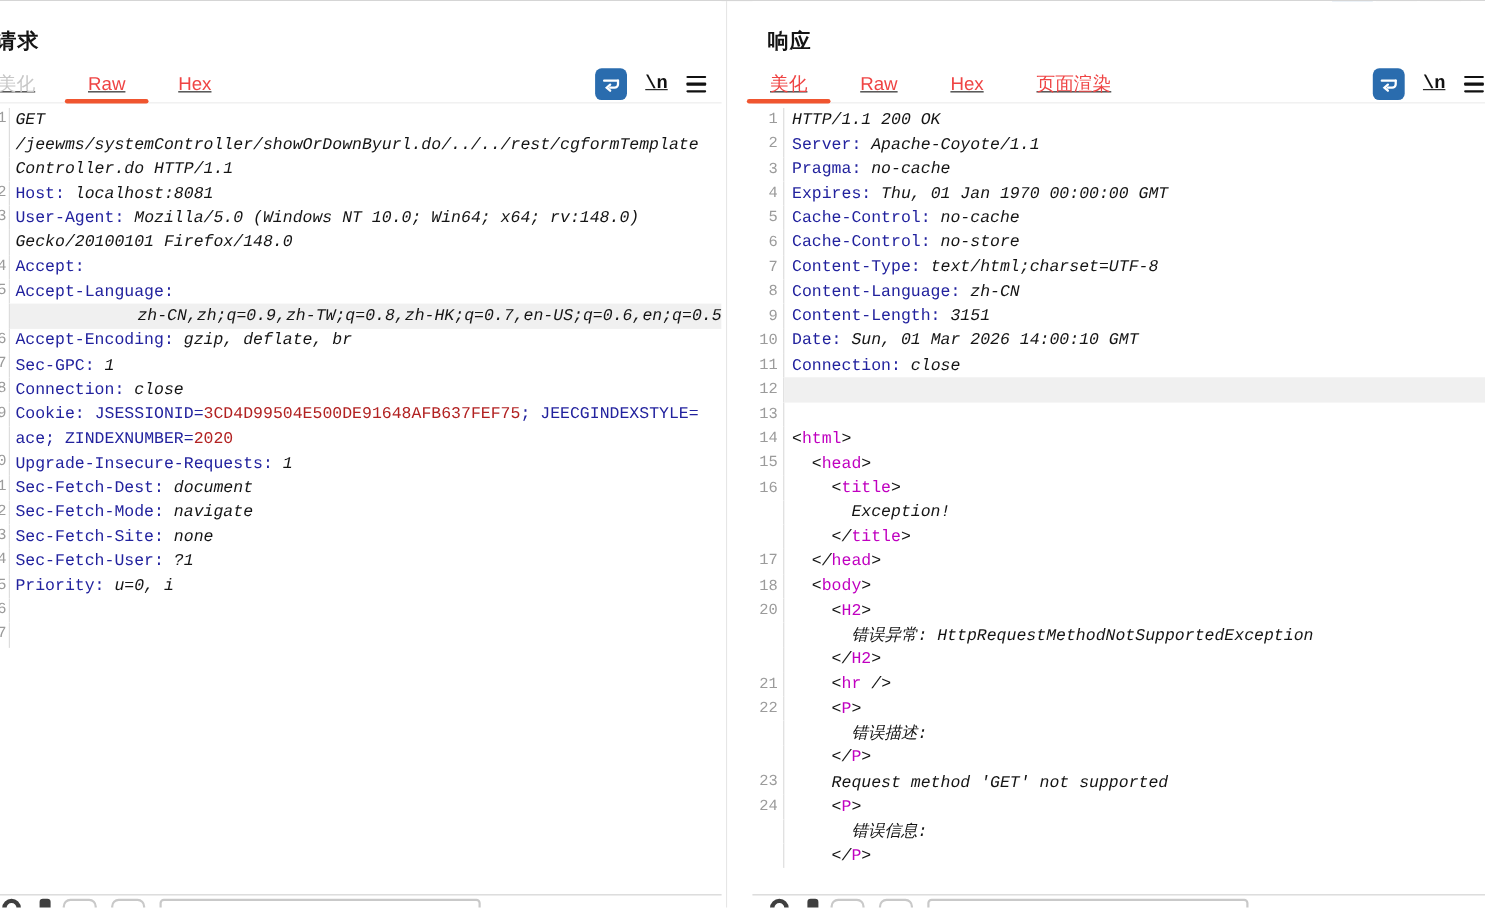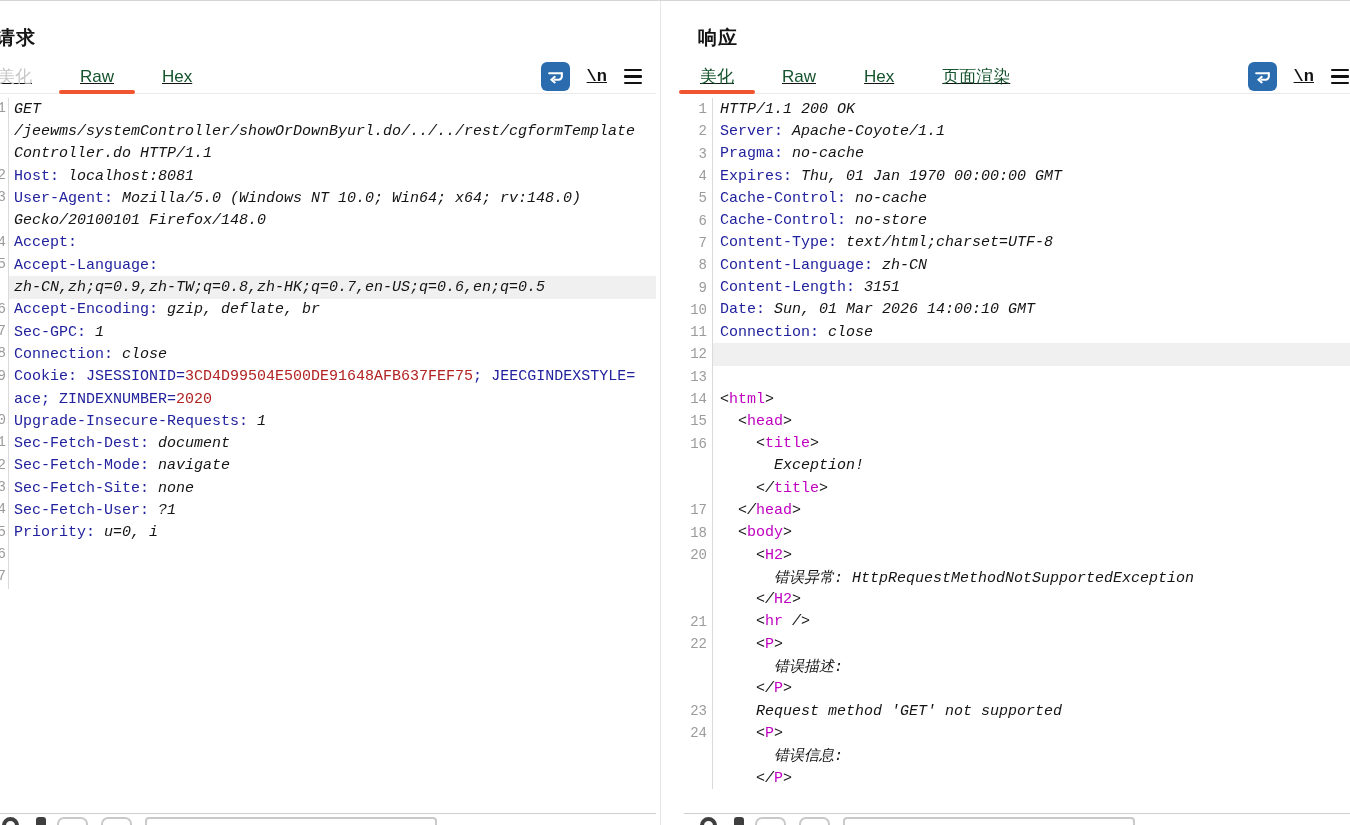--- a/index.html
+++ b/index.html
@@ -17,21 +17,21 @@
   .vdivider{position:absolute;left:660px;top:0;width:1px;height:825px;background:#e6e6e6;}
 
   .panel-title{font-size:19px;font-weight:bold;letter-spacing:1px;margin-top:24px;}
   #panel-request .panel-title{margin-left:-4px;}
   #panel-response .panel-title{margin-left:14px;}
 
   .tabbar{height:34px;margin-top:9px;display:flex;align-items:center;
     border-bottom:1px solid #ebebeb;position:relative;font-size:17px;text-decoration:underline;}
   #panel-request .tabbar{padding-left:0;}
   #panel-response .tabbar{padding-left:16px;}
-  .tab{height:100%;display:flex;align-items:center;margin-right:48px;cursor:pointer;position:relative;color:#14532d;}
+  .tab{height:100%;display:flex;align-items:center;margin-right:48px;cursor:pointer;position:relative;color:#ef4444;}
   .tab.dim{color:#c7c7c7;}
   .tab.active::after{content:"";position:absolute;bottom:-1px;left:50%;transform:translateX(-50%);
     width:calc(100% + 42px);height:4px;border-radius:2px;background:var(--c-accent);}
   #panel-request .tab:first-child{margin-left:-2px;}
 
   .tab-icons{margin-left:auto;display:flex;align-items:center;gap:17px;}
   #panel-request .tab-icons{padding-right:14px;}
   #panel-response .tab-icons{padding-right:18px;}
   .wrap-btn{width:29px;height:29px;border-radius:6px;background:var(--c-iconblue);
     display:flex;align-items:center;justify-content:center;cursor:pointer;}
@@ -42,21 +42,21 @@
   .editor{position:absolute;left:0;right:0;top:97px;bottom:13px;overflow:hidden;
     font-family:"Liberation Mono","DejaVu Sans Mono",monospace;font-size:15px;cursor:text;}
   .erow{display:flex;height:22.3px;align-items:center;}
   .gut{flex:none;color:var(--c-lnum);font-size:14px;border-right:1px solid #dadada;height:100%;
     display:flex;align-items:center;justify-content:flex-end;background:#fff;}
   .gut.clip{width:9px;position:relative;overflow:hidden;}
   .gut.clip span{position:absolute;right:2px;top:2px;white-space:nowrap;}
   #panel-response .gut{width:29px;padding-right:5px;}
   .code{flex:1;height:100%;display:flex;align-items:center;white-space:pre;padding-left:5px;overflow:hidden;}
   #panel-response .code{padding-left:7px;}
-  .erow.hl .code{background:var(--c-hl);}
+  .erow.hl .code{background:var(--c-hl);justify-content:flex-end;}
   .sv{color:var(--c-text);font-style:italic;} .sk{color:var(--c-key);} .sr{color:var(--c-red);} .st{color:var(--c-tag);}
 
   .vscroll{position:absolute;right:0;top:97px;width:16px;bottom:13px;background:#fff;}
   .vscroll .thumb{position:absolute;top:1px;left:2px;right:1px;height:103px;background:#e4e4e4;cursor:pointer;}
 
   .bottombar{position:absolute;left:0;right:0;bottom:0;height:13px;overflow:hidden;
     border-top:1px solid #cfcfcf;background:#fff;}
   .bb-inner{display:flex;align-items:flex-start;padding-top:3px;}
   .bb-ring{width:17px;height:17px;border-radius:50%;border:4.5px solid #3f3f3f;margin-left:2px;flex:none;}
   .bb-dot{width:10px;height:15px;border-radius:3px;background:#3f3f3f;margin-left:17px;flex:none;}

